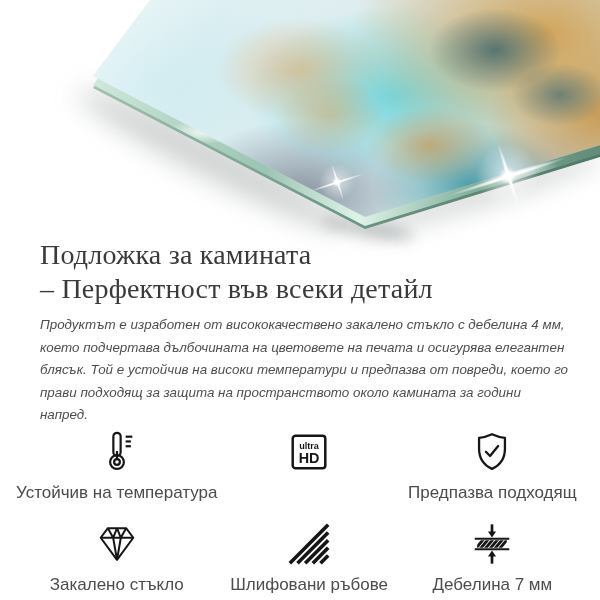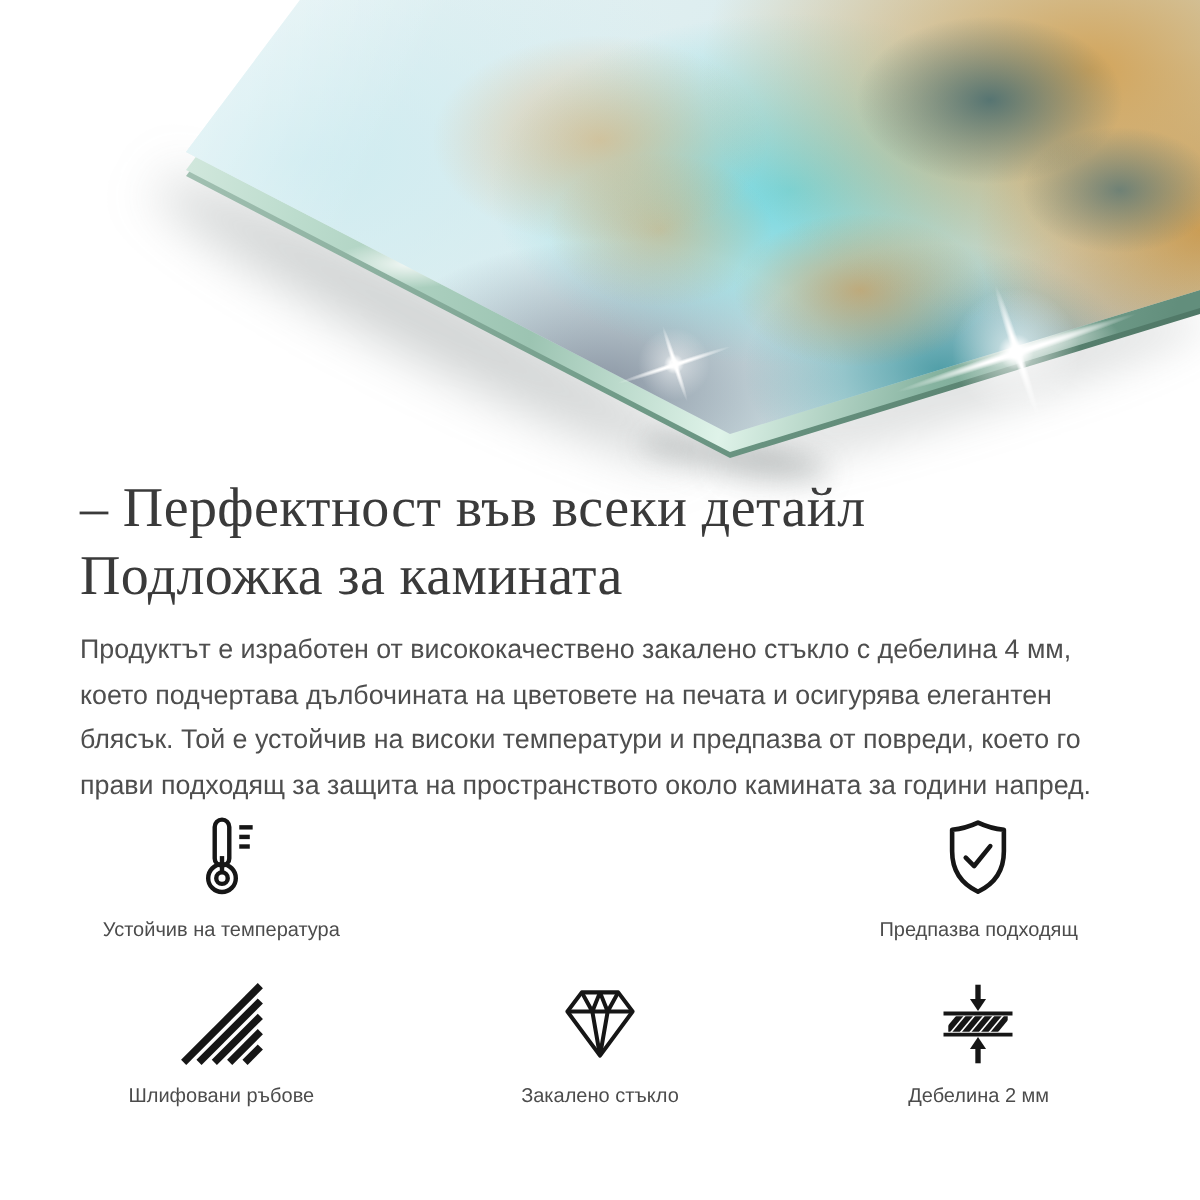--- a/index.html
+++ b/index.html
@@ -69,54 +69,54 @@
   
   .content { padding:0 40px; }
   h1 {
     margin:0; padding-top:3px;
     font-family:"Liberation Serif", serif; font-weight:400;
     font-size:28px; line-height:34px; color:#3a3a3a; letter-spacing:0.2px;
   }
   .t-line { display:block; }
   .description {
     margin:8px 0 0; width:532px;
-    font-size:13.4px; line-height:22.6px; color:#4e4e4e;
+    font-size:13.4px; line-height:22.6px; color:#4e4e4e;font-style:italic;
   }
 
   
   .features {
     margin:2px 16px 0;
     display:grid; grid-template-columns:1fr 1fr 1fr; row-gap:18px;
   }
   .feature { display:flex; flex-direction:column; align-items:center; }
   .feature .icon { width:46px; height:46px; display:flex; align-items:center; justify-content:center; }
   .feature .icon svg { display:block; }
-  .feature .label { margin-top:8px; font-size:10px; color:#4c4c4c; white-space:nowrap;text-align:center; }
+  .feature .label { margin-top:8px; font-size:17px; color:#4c4c4c; white-space:nowrap;text-align:center; }
   .svg-txt { font-family:"Liberation Sans", sans-serif; }
 </style>
 </head>
 <body>
 
 <div class="page">
 
   <div class="hero">
     <div class="shadow shadow-left"></div>
     <div class="shadow shadow-right"></div>
     <div class="shadow shadow-corner"></div>
     <div class="layer glass-edge-dark"></div>
     <div class="layer glass-edge-light"></div>
     <div class="layer glass-surface"></div>
     <div class="sparkle"></div>
     <div class="sparkle sparkle-sm"></div>
   </div>
 
   <div class="content">
     <h1>
+      <span class="t-line">Подложка за камината</span>
       <span class="t-line">– Перфектност във всеки детайл</span>
-      <span class="t-line">Подложка за камината</span>
     </h1>
     <p class="description">Продуктът е изработен от висококачествено закалено стъкло с дебелина 4 мм, което подчертава дълбочината на цветовете на печата и осигурява елегантен блясък. Той е устойчив на високи температури и предпазва от повреди, което го прави подходящ за защита на пространството около камината за години напред.</p>
   </div>
 
   <div class="features">
 
     <div class="feature">
       <div class="icon">
         <svg viewBox="0 0 48 48" width="46" height="46" fill="none" stroke="#161616" stroke-width="2.3">
           <rect x="20.2" y="4" width="7.6" height="24" rx="3.8"></rect>
@@ -125,53 +125,60 @@
           <line x1="24" y1="23" x2="24" y2="31.4"></line>
           <line x1="33" y1="8" x2="40" y2="8"></line>
           <line x1="33" y1="13" x2="38.5" y2="13"></line>
           <line x1="33" y1="18" x2="38.5" y2="18"></line>
         </svg>
       </div>
       <div class="label">Устойчив на температура</div>
     </div>
 
     <div class="feature">
+      <div class="icon">
+        <svg viewBox="0 0 48 48" width="46" height="46">
+          <rect x="7" y="7" width="34" height="34" rx="3" fill="none" stroke="#161616" stroke-width="2.6"></rect>
+          <text class="svg-txt" x="24" y="20.5" text-anchor="middle" font-size="9.5" font-weight="700" fill="#161616">ultra</text>
+          <text class="svg-txt" x="24" y="35.5" text-anchor="middle" font-size="15" font-weight="700" fill="#161616">HD</text>
+        </svg>
+      </div>
     </div>
 
     <div class="feature">
       <div class="icon">
         <svg viewBox="0 0 48 48" width="46" height="46" fill="none" stroke="#161616" stroke-width="2.4" stroke-linecap="round" stroke-linejoin="round">
           <path d="M24 5.5 C28.5 7.6 33 8.8 37.5 9.3 L37.5 20.5 C37.5 30.6 32.2 37.7 24 41.6 C15.8 37.7 10.5 30.6 10.5 20.5 L10.5 9.3 C15 8.8 19.5 7.6 24 5.5 Z"></path>
           <path d="M17.6 23.8 L22 28.2 L30.4 17.8"></path>
         </svg>
       </div>
       <div class="label">Предпазва подходящ</div>
+    </div>
+
+    <div class="feature">
+      <div class="icon">
+        <svg viewBox="0 0 48 48" width="46" height="46" fill="none" stroke="#161616" stroke-width="2.1" stroke-linejoin="round">
+          <path d="M7 17.5 L14.5 7.5 L33.5 7.5 L41 17.5 L24 40.5 Z"></path>
+          <path d="M7 17.5 L41 17.5 M14.5 7.5 L20 17.5 L24 40.5 M33.5 7.5 L28 17.5 L24 40.5 M24 7.5 L20 17.5 M24 7.5 L28 17.5"></path>
+        </svg>
+      </div>
+      <div class="label">Закалено стъкло</div>
     </div>
 
     <div class="feature">
       <div class="icon">
         <svg viewBox="0 0 48 48" width="46" height="46" stroke="#161616" stroke-width="3.8">
           <line x1="4" y1="44" x2="44" y2="4"></line>
           <line x1="12" y1="44" x2="44" y2="12"></line>
           <line x1="20" y1="44" x2="44" y2="20"></line>
           <line x1="28" y1="44" x2="44" y2="28"></line>
           <line x1="36" y1="44" x2="44" y2="36"></line>
         </svg>
       </div>
       <div class="label">Шлифовани ръбове</div>
-    </div>
-
-    <div class="feature">
-      <div class="icon">
-        <svg viewBox="0 0 48 48" width="46" height="46" fill="none" stroke="#161616" stroke-width="2.1" stroke-linejoin="round">
-          <path d="M7 17.5 L14.5 7.5 L33.5 7.5 L41 17.5 L24 40.5 Z"></path>
-          <path d="M7 17.5 L41 17.5 M14.5 7.5 L20 17.5 L24 40.5 M33.5 7.5 L28 17.5 L24 40.5 M24 7.5 L20 17.5 M24 7.5 L28 17.5"></path>
-        </svg>
-      </div>
-      <div class="label">Закалено стъкло</div>
     </div>
 
     <div class="feature">
       <div class="icon">
         <svg viewBox="0 0 48 48" width="46" height="46">
           <g stroke="#161616" stroke-width="2">
             <line x1="6" y1="18.5" x2="42" y2="18.5"></line>
             <line x1="6" y1="29.5" x2="42" y2="29.5"></line>
           </g>
           <g clip-path="url(#bar)" stroke="#161616" stroke-width="3">
@@ -188,17 +195,17 @@
             <line x1="24" y1="44.5" x2="24" y2="36.5"></line>
             <polygon points="19.8,37 28.2,37 24,30.8" stroke="none"></polygon>
           </g>
           <defs>
               <clipPath id="bar">
                 <rect x="8.5" y="20" width="31" height="8"></rect>
               </clipPath>
             </defs>
         </svg>
       </div>
-      <div class="label">Дебелина 2 мм</div>
+      <div class="label">Дебелина 7 мм</div>
     </div>
 
   </div>
 </div>
 
 </body></html>

